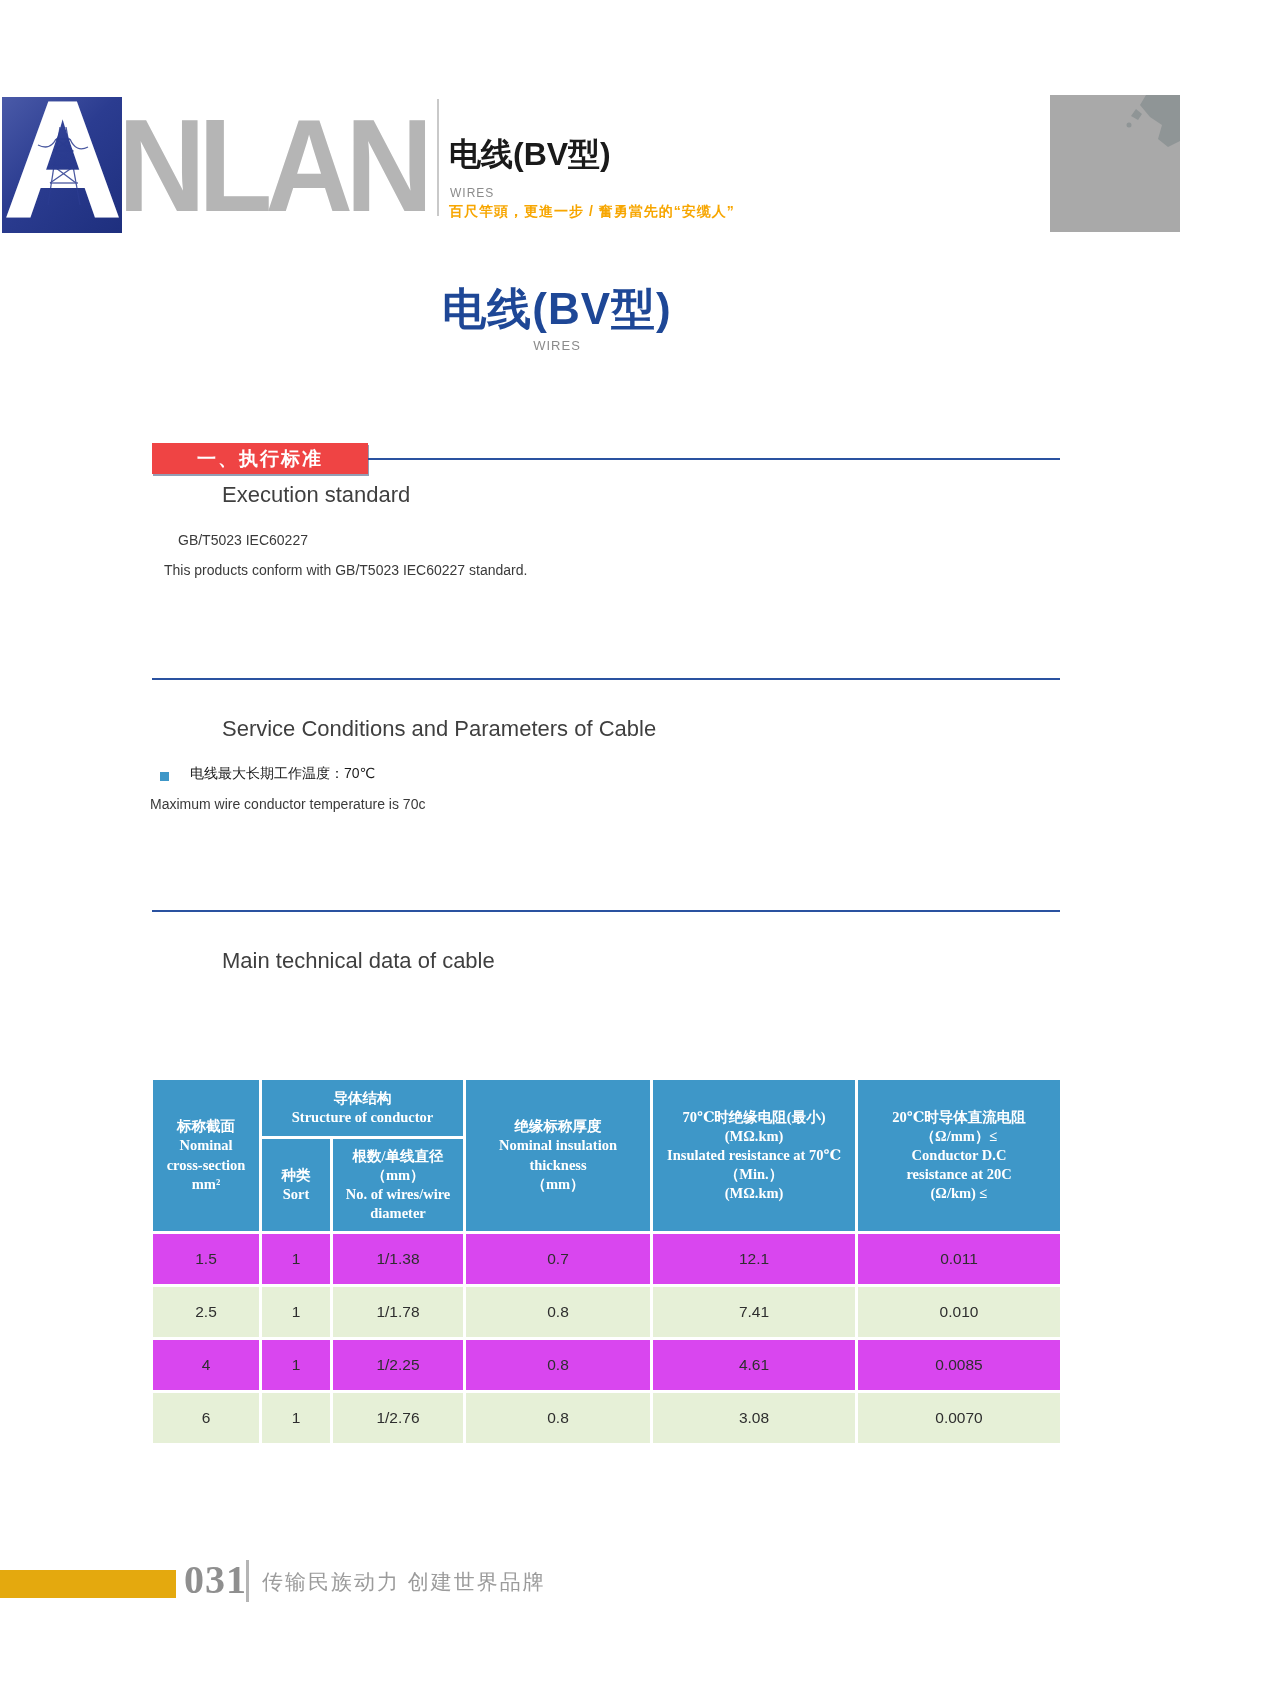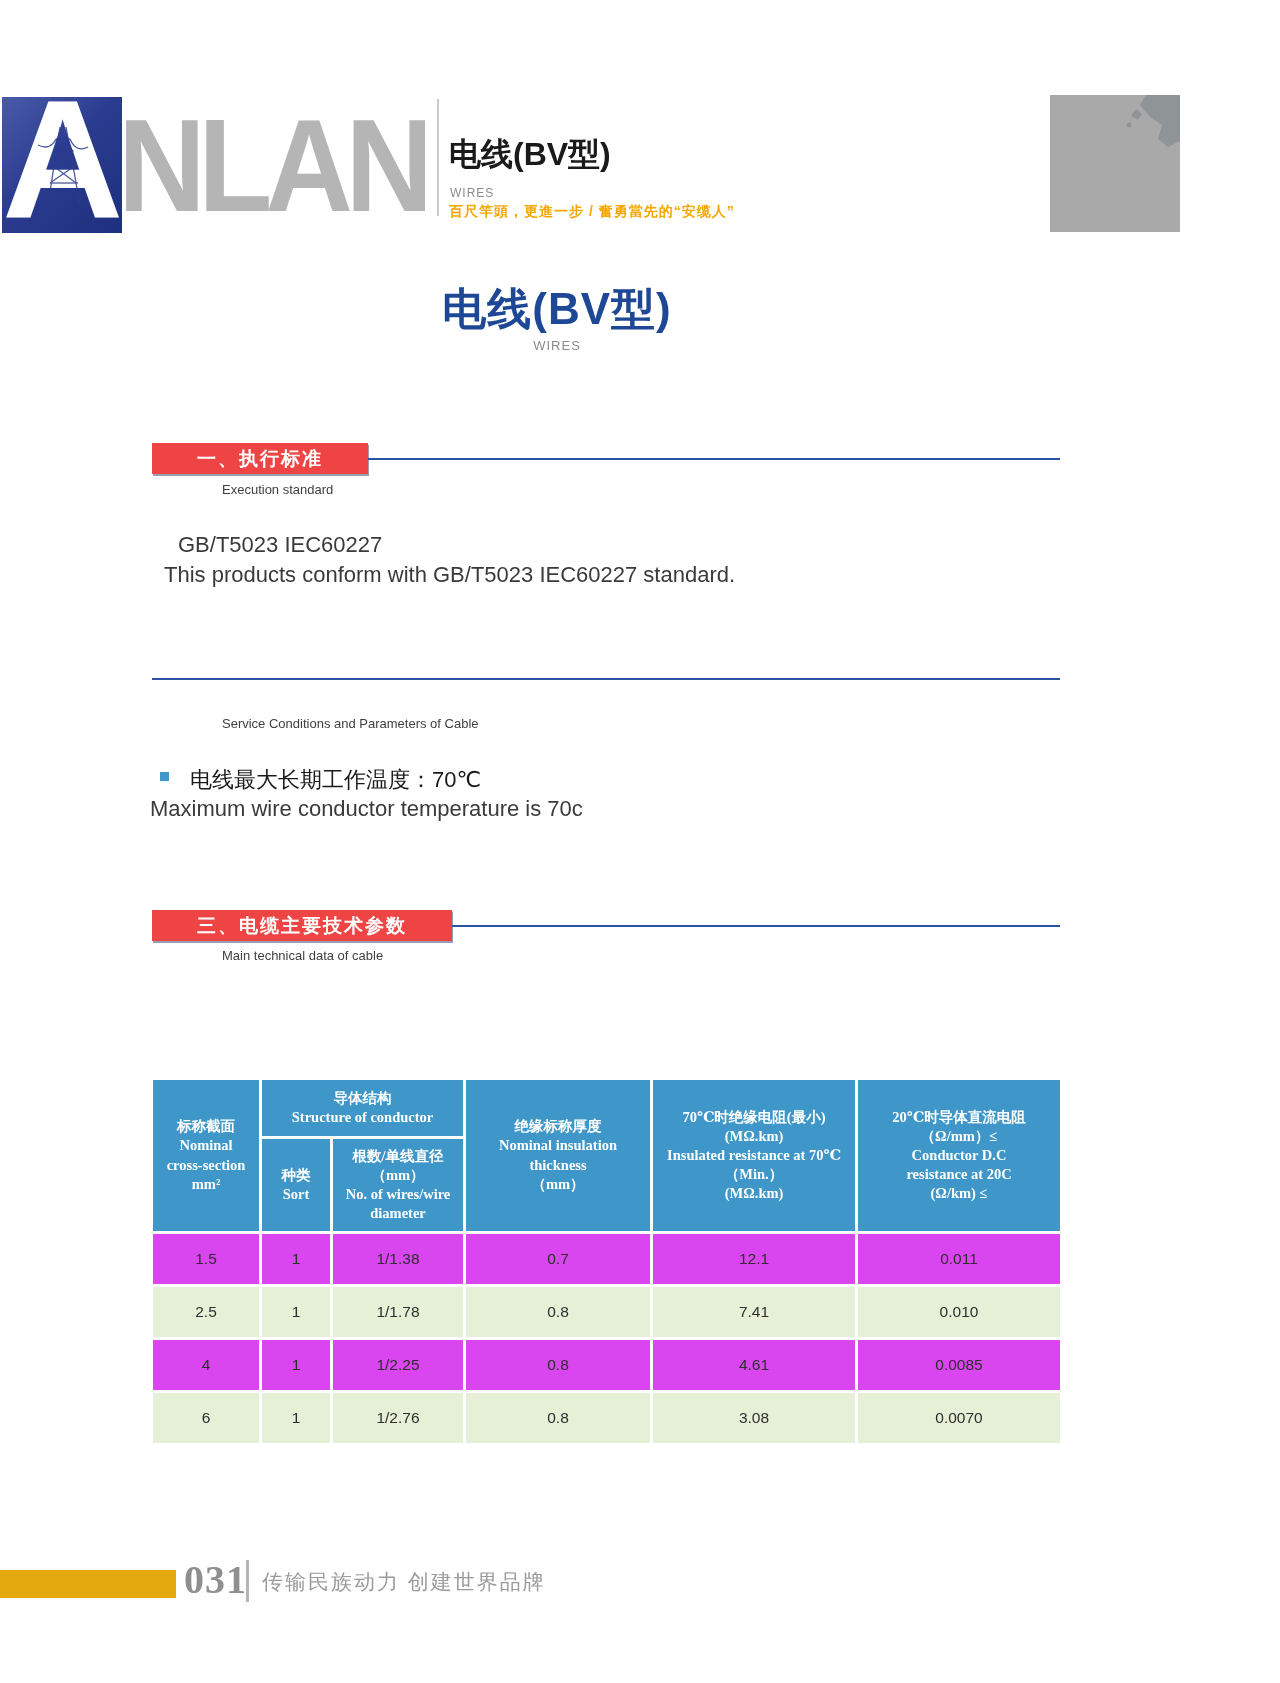--- a/index.html
+++ b/index.html
@@ -40,22 +40,22 @@
     font-size:13px;color:#8b8b8b;letter-spacing:1px;}
 
   
   .section-row{left:152px;width:908px;display:flex;align-items:center;}
   .section-box{
     background:#ef4444;color:#ffffff;font-size:19px;font-weight:bold;
     letter-spacing:2px;height:31px;line-height:31px;padding:0 45px;
     white-space:nowrap;box-shadow:1px 2px 0 rgba(17,40,88,.45);
   }
   .section-line{flex:1;height:2px;background:#2a52a0;}
-  .section-caption{left:222px;font-size:13px;color:#3f3f3f;}
-  .body-text{font-size:22px;color:#3a3a3a;}
+  .section-caption{left:222px;font-size:22px;color:#3f3f3f;}
+  .body-text{font-size:14px;color:#3a3a3a;}
   .bullet-sq{left:160px;width:9px;height:9px;background:#3e97c8;}
 
   
   .tech-table{
     left:150px;top:1077px;width:912px;
     border-collapse:separate;border-spacing:3px;table-layout:fixed;
   }
   .tech-table th{
     background:#3e97c8;color:#ffffff;font-weight:bold;
     font-family:"Liberation Serif","DejaVu Serif",serif;
@@ -123,21 +123,20 @@
 
 <div class="abs section-row" style="top:678px;">
   <div class="section-line"></div>
 </div>
 <div class="abs section-caption" style="top:716px;">Service Conditions and Parameters of Cable</div>
 <div class="abs bullet-sq" style="top:772px;"></div>
 <div class="abs body-text" style="left:190px;top:765px;color:#1a1a1a;">电线最大长期工作温度：70℃</div>
 <div class="abs body-text" style="left:150px;top:796px;">Maximum wire conductor temperature is 70c</div>
 
 <div class="abs section-row" style="top:910px;">
-  <div class="section-box">三、电缆主要技术参数</div>
   <div class="section-line"></div>
 </div>
 <div class="abs section-caption" style="top:948px;">Main technical data of cable</div>
 
 <table class="abs tech-table">
   <colgroup>
     <col style="width:106px">
       <col style="width:68px">
       <col style="width:130px">
     <col style="width:184px">

